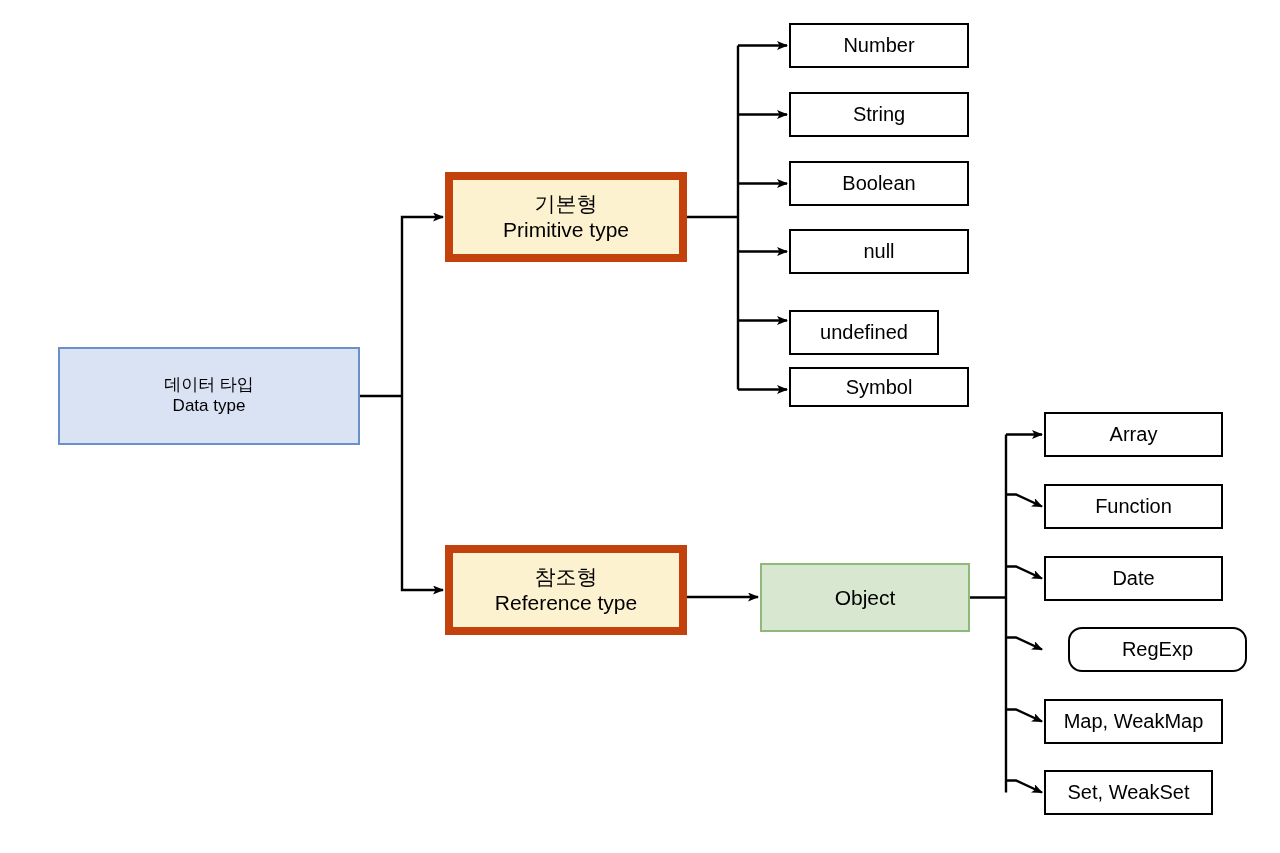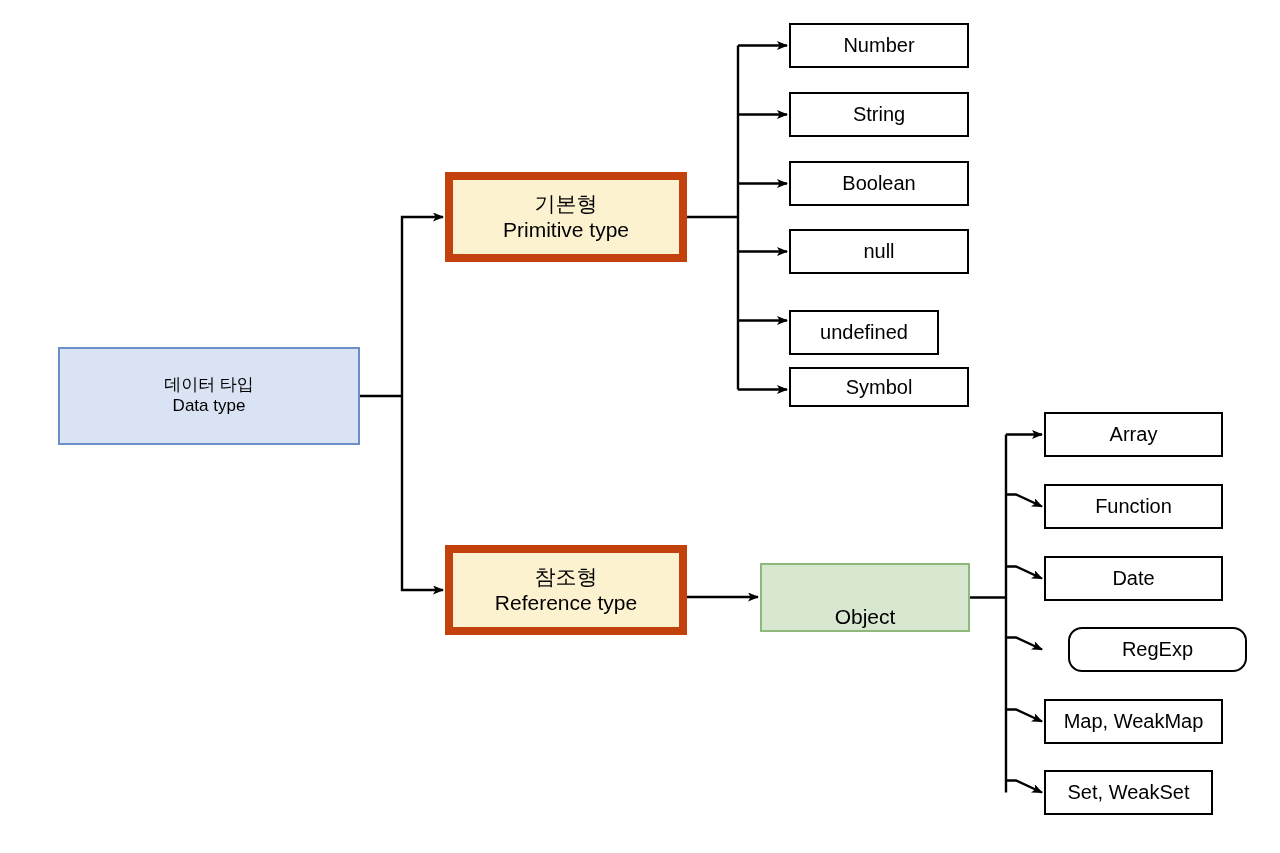--- a/index.html
+++ b/index.html
@@ -55,21 +55,20 @@
   }
   .box-yellow {
     background: #fdf2d0;
     border: 8px solid #c2410c;
     font-size: 21px;
   }
   .box-green {
     background: #d8e7d0;
     border: 2px solid #8fb87b;
     font-size: 21px;
-    justify-content: flex-end;
   }
 </style>
 </head>
 <body>
 
 <div id="diagram-root">
 
   <svg id="diagram-svg" viewBox="0 0 1280 853">
     <defs>
       <marker id="arrow-right" markerWidth="11" markerHeight="9" refX="10" refY="4.5" orient="auto" markerUnits="userSpaceOnUse">

